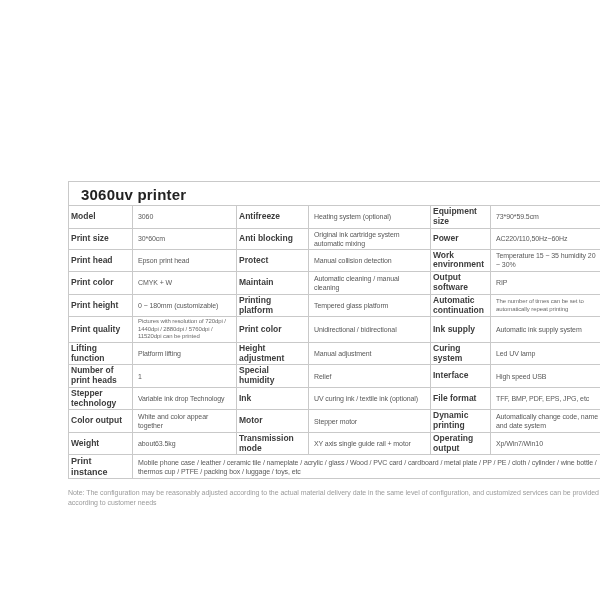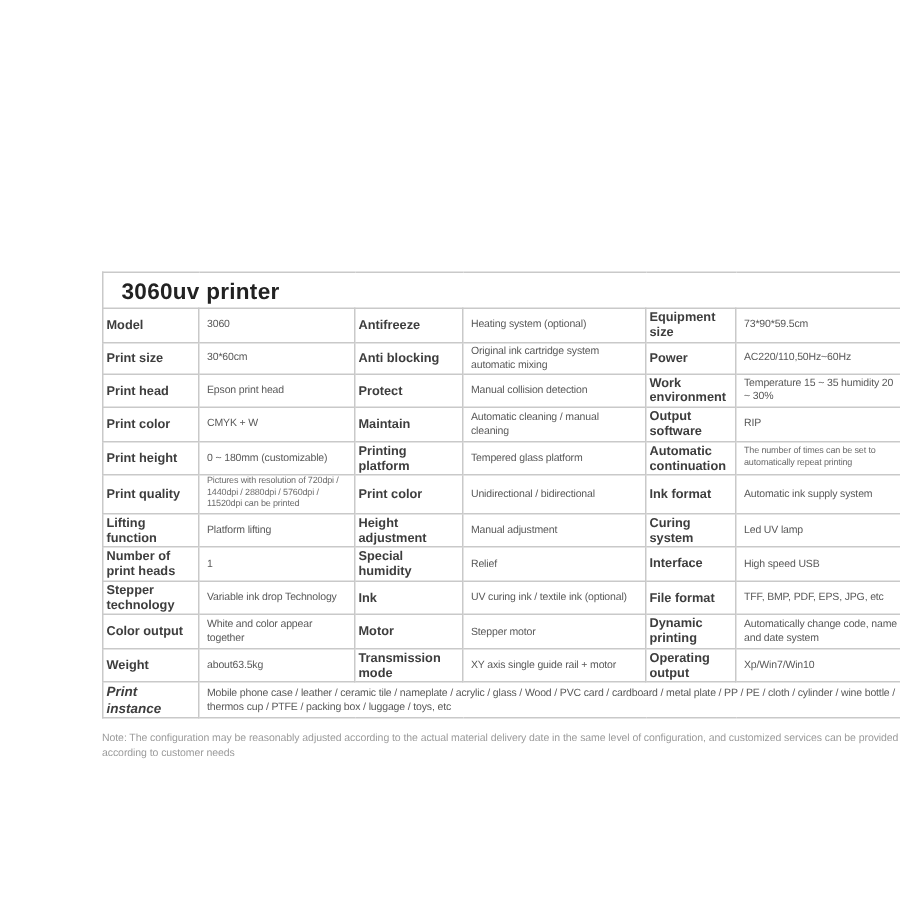--- a/index.html
+++ b/index.html
@@ -52,21 +52,21 @@
     padding: 1px 5px;
     line-height: 1.3;
     letter-spacing: -0.1px;
   }
   td.val.small {
     font-size: 6px;
     color: #6b6b6b;
     line-height: 1.25;
   }
   tr.instance-row td { height: 22px; }
-  tr.instance-row td.lbl { font-size: 9px; font-style: italic; }
+  tr.instance-row td.lbl { font-size: 9px; }
   .note {
     margin: 9px 0 0 0;
     font-size: 7px;
     line-height: 1.4;
     color: #9b9b9b;
     letter-spacing: -0.05px;
     max-width: 535px;
   }
 </style>
 </head>
@@ -126,21 +126,21 @@
     <td class="lbl">Printing platform</td>
     <td class="val">Tempered glass platform</td>
     <td class="lbl">Automatic continuation</td>
     <td class="val small">The number of times can be set to automatically repeat printing</td>
   </tr>
         <tr class="spec-row">
     <td class="lbl">Print quality</td>
     <td class="val small">Pictures with resolution of 720dpi / 1440dpi / 2880dpi / 5760dpi / 11520dpi can be printed</td>
     <td class="lbl">Print color</td>
     <td class="val">Unidirectional / bidirectional</td>
-    <td class="lbl">Ink format</td>
+    <td class="lbl">Ink supply</td>
     <td class="val">Automatic ink supply system</td>
   </tr>
         <tr class="spec-row">
     <td class="lbl">Lifting function</td>
     <td class="val">Platform lifting</td>
     <td class="lbl">Height adjustment</td>
     <td class="val">Manual adjustment</td>
     <td class="lbl">Curing system</td>
     <td class="val">Led UV lamp</td>
   </tr>

